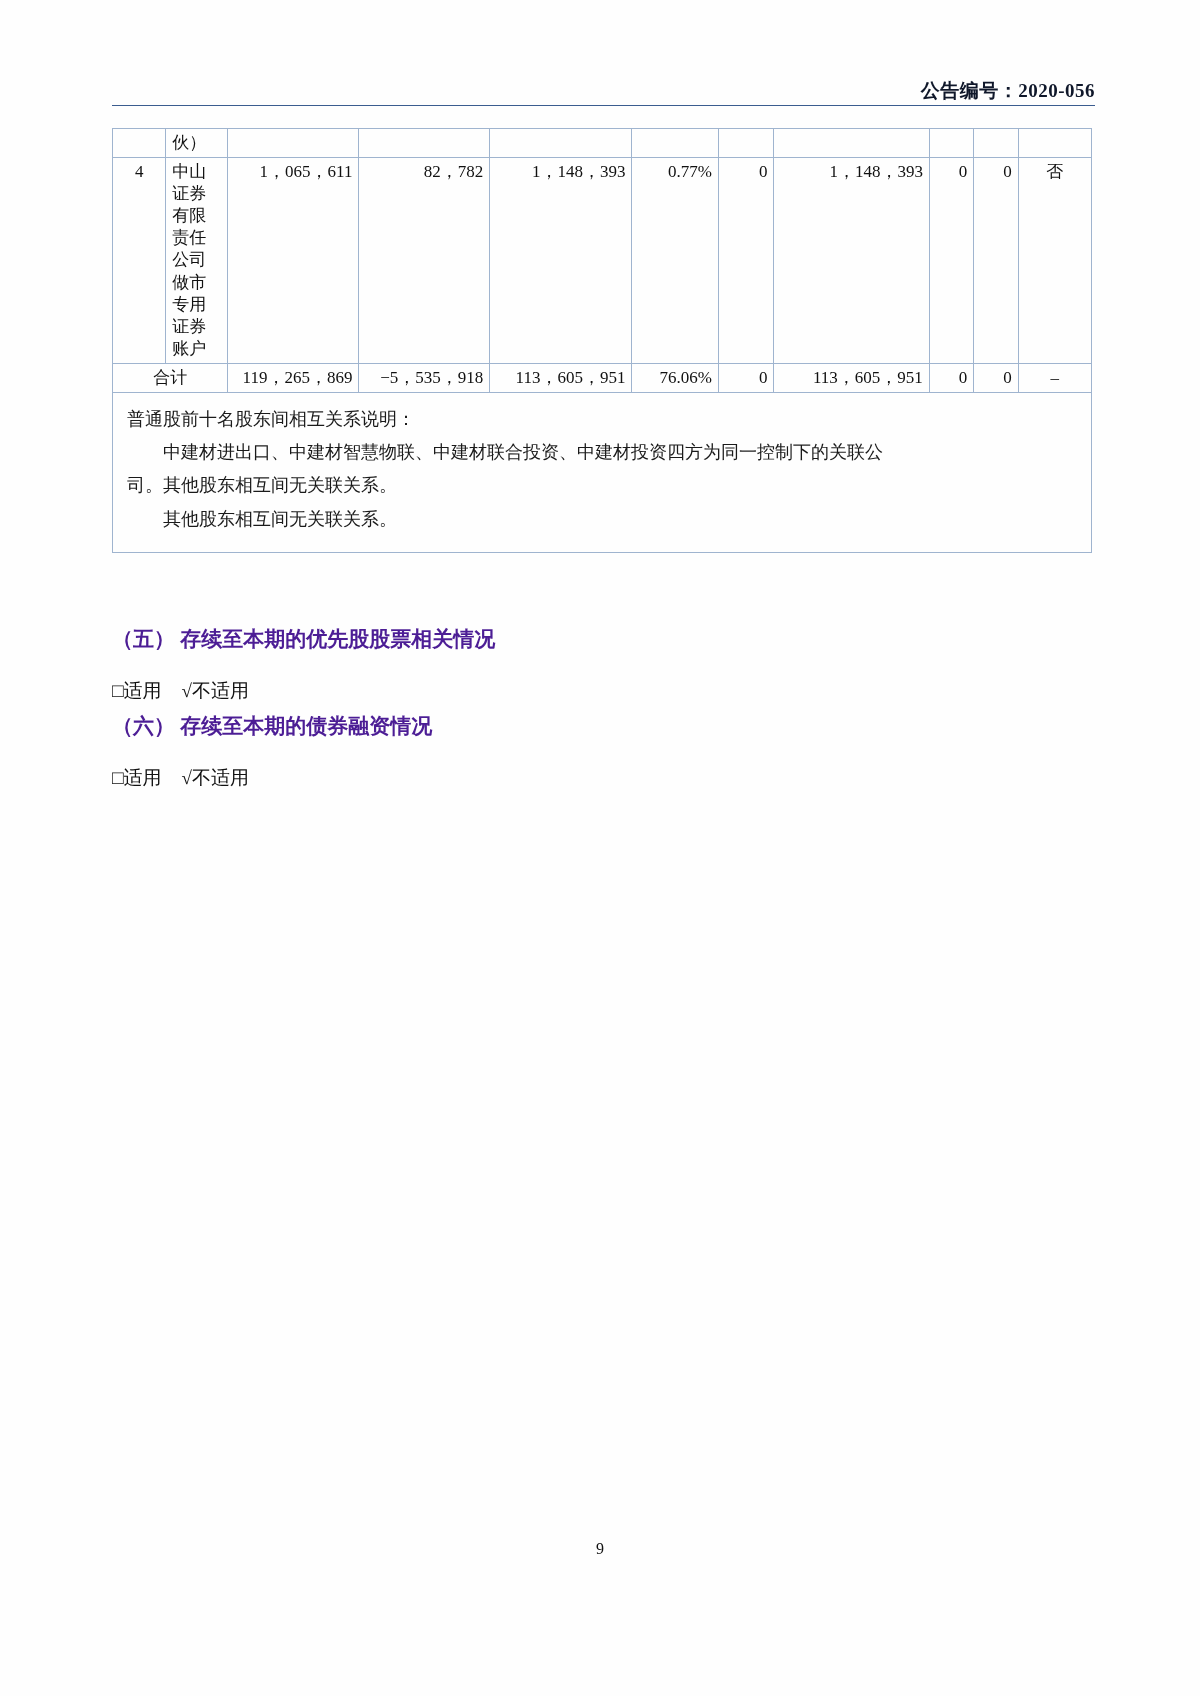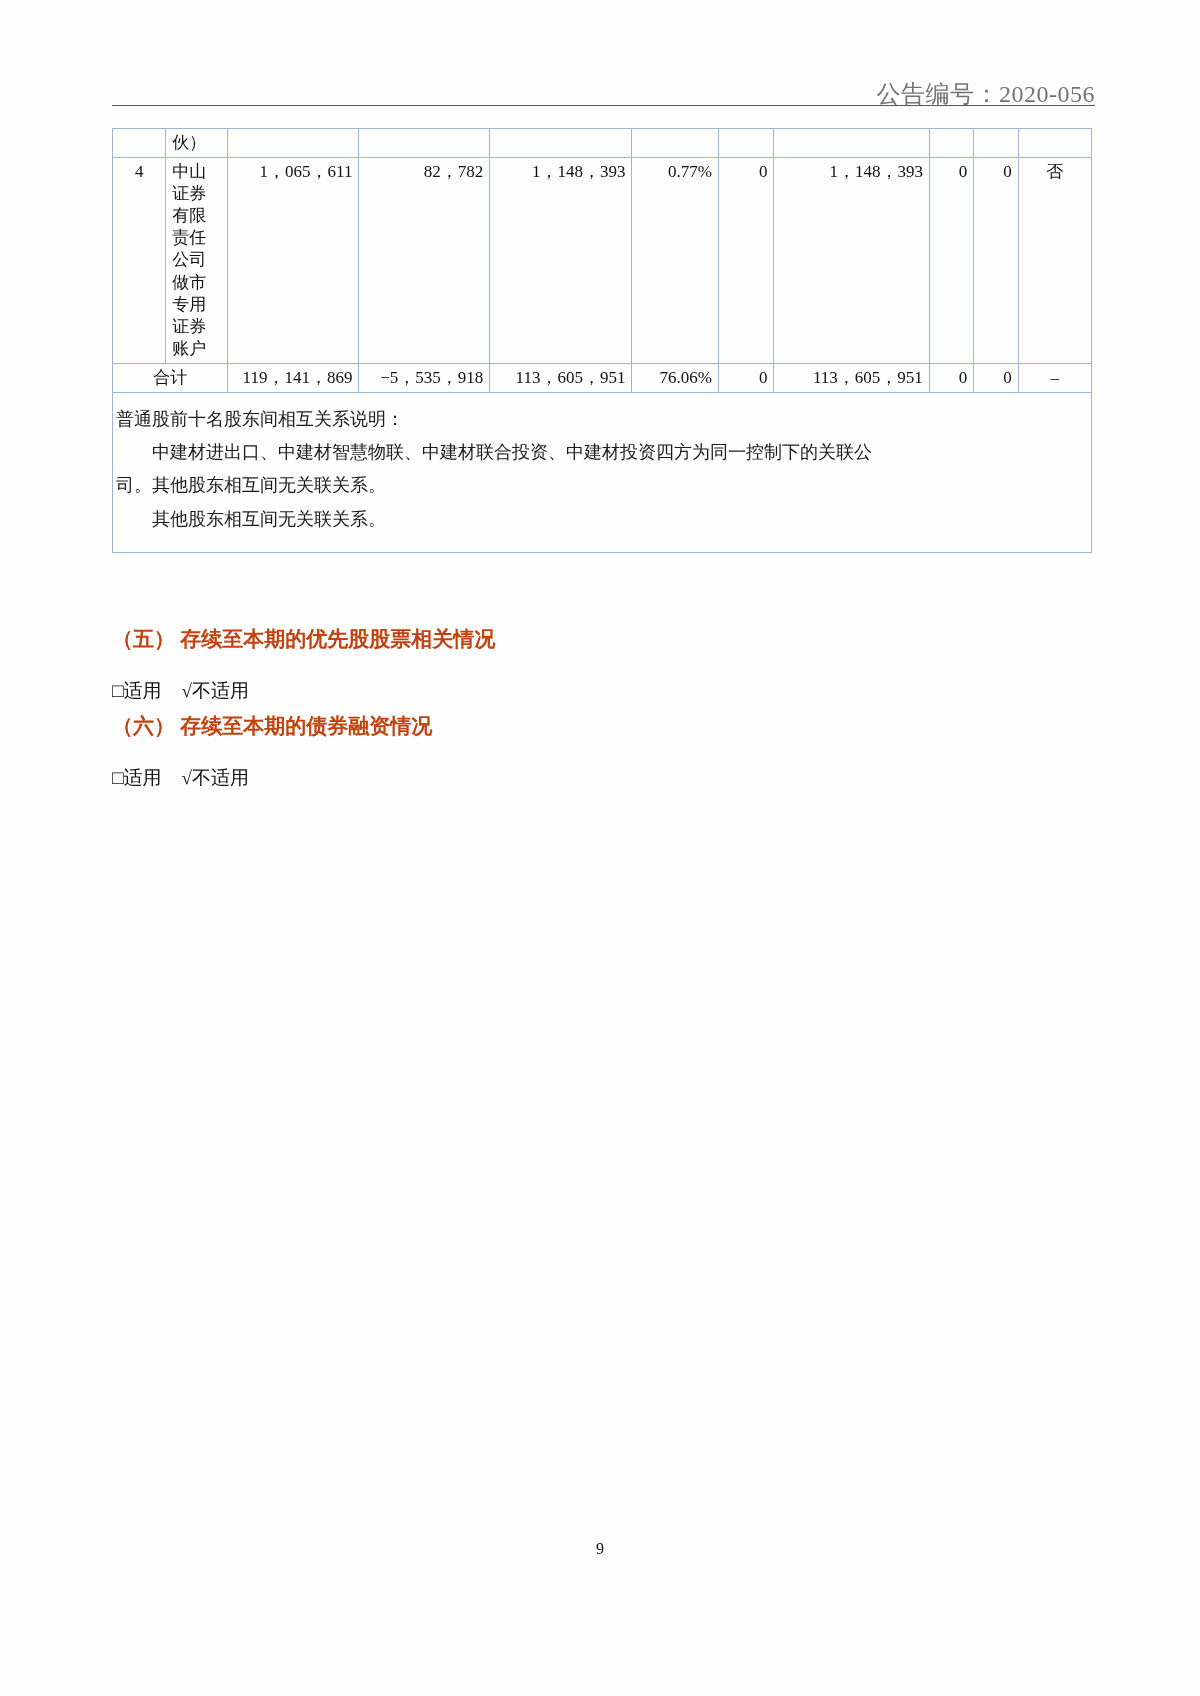--- a/index.html
+++ b/index.html
@@ -23,24 +23,25 @@
     background: #fefefe;
     box-sizing: border-box;
     padding: 0;
   }
 
   
   .doc-header {
     position: absolute;
     top: 78px;
     right: 105px;
-    font-size: 24px;
+    font-size: 19px;
     letter-spacing: 0.5px;
-    color: #737373;
-    font-family: "Liberation Serif", "DejaVu Serif", serif;
+    color: #0f172a;
+    font-family: "Liberation Serif", "DejaVu Serif", serif;
+    font-weight: bold;
   }
   .header-rule {
     position: absolute;
     left: 112px;
     right: 105px;
     top: 105px;
     border-bottom: 1.5px solid #3b5c8f;
   }
 
   
@@ -87,40 +88,40 @@
     text-align: right;
   }
   .total-row td.lbl {
     text-align: center;
     font-weight: normal;
     margin-top: 36px;
   }
   .note-cell {
     border: 1px solid #9fb4cf;
     border-top: none;
-    padding: 10px 14px 16px 3px;
+    padding: 10px 14px 16px 14px;
     font-size: 18px;
     line-height: 1.85;
   }
   .note-cell p {
     margin: 0;
   }
   .note-indent { text-indent: 2em; }
 
   
   .section {
     position: absolute;
     left: 112px;
     width: 980px;
     font-family: Liberation Serif, serif;
   }
   .sec-heading {
     font-size: 21px;
     font-weight: bold;
-    color: #c2410c;
+    color: #4c1d95;
     font-family: "Liberation Serif", "DejaVu Serif", serif;
   }
   .sec-choice {
     font-size: 19px;
     color: #111;
     margin-top: 10px;
   }
   .sec-choice .box { margin-right: 2px; }
   .sec-choice .gap { display: inline-block; width: 18px; }
 
@@ -188,21 +189,21 @@
           <td class="c-v3">1，148，393</td>
           <td class="c-pct">0.77%</td>
           <td class="c-z1">0</td>
           <td class="c-v4">1，148，393</td>
           <td class="c-z2">0</td>
           <td class="c-z3">0</td>
           <td class="c-flag">否</td>
         </tr>
         <tr class="total-row">
           <td class="lbl" colspan="2">合计</td>
-          <td>119，141，869</td>
+          <td>119，265，869</td>
           <td>−5，535，918</td>
           <td>113，605，951</td>
           <td>76.06%</td>
           <td>0</td>
           <td>113，605，951</td>
           <td>0</td>
           <td>0</td>
           <td style="text-align:center">–</td>
         </tr>
       </tbody>

